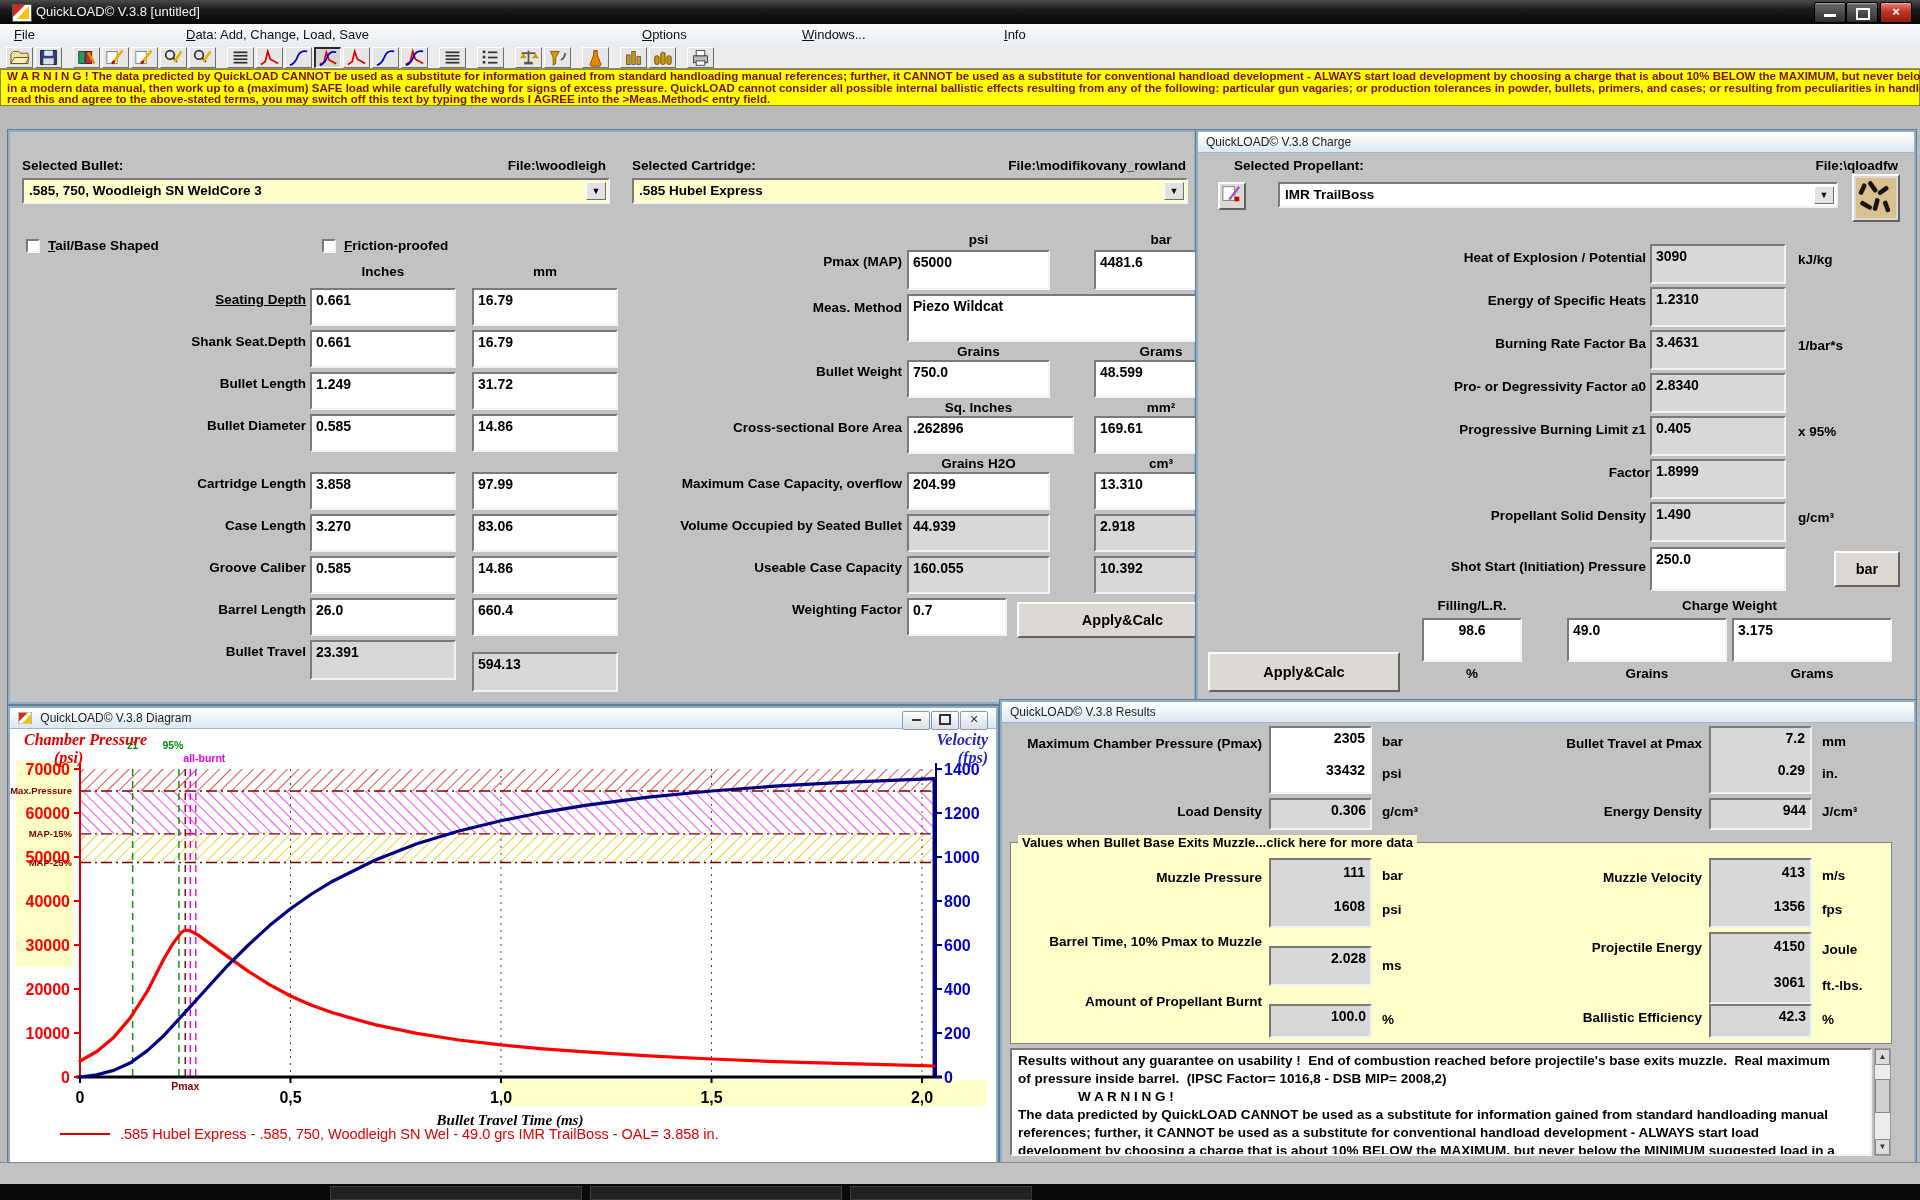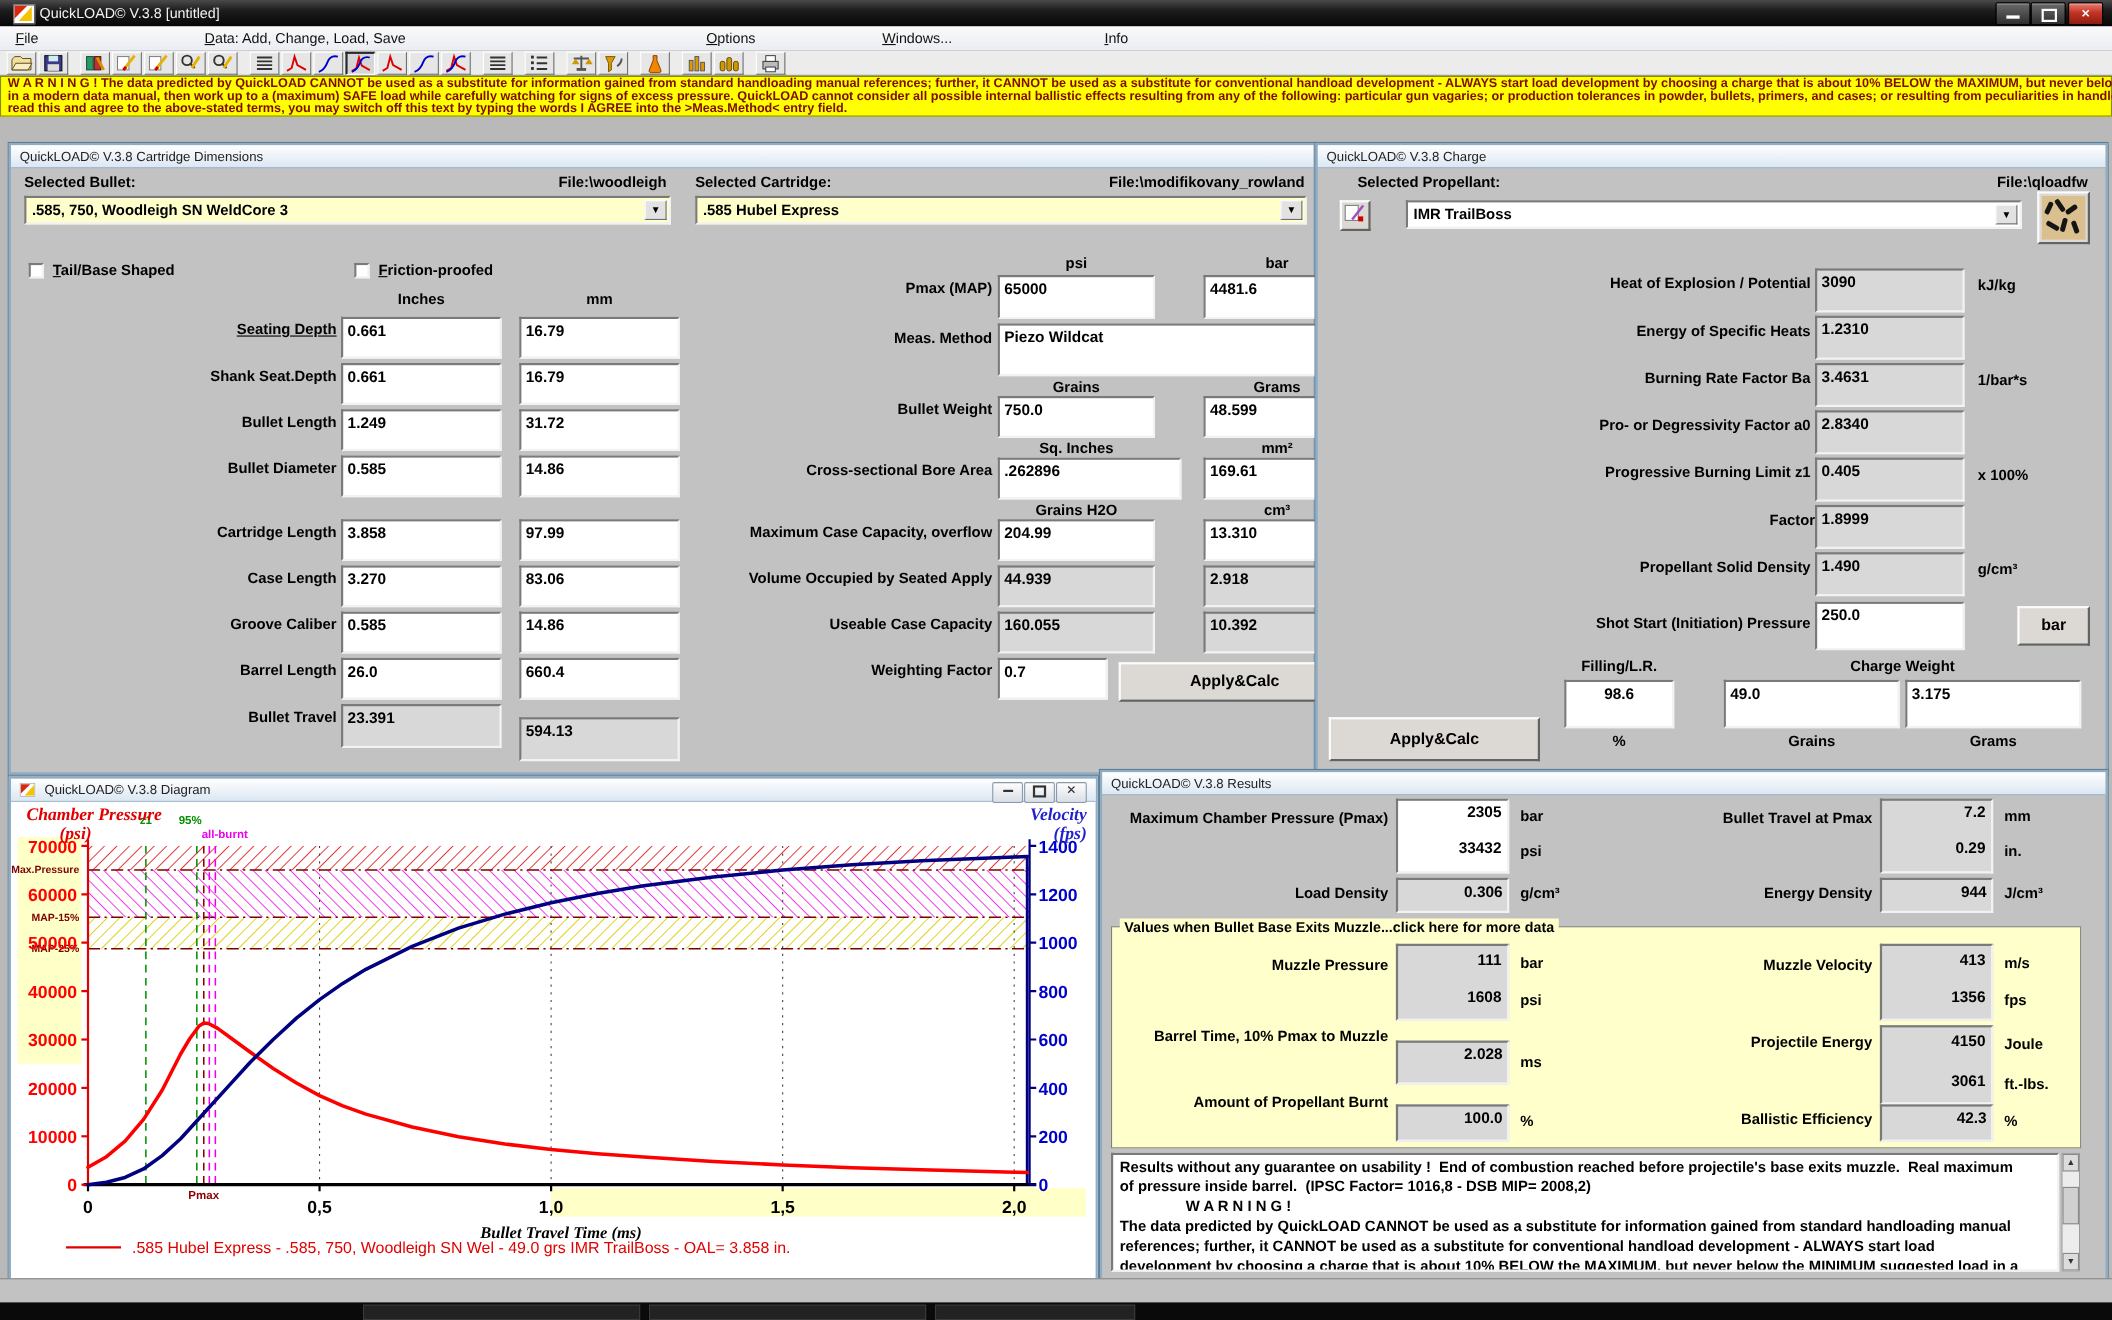--- a/index.html
+++ b/index.html
@@ -287,21 +287,20 @@
       <div class="tbsp"></div>
     </div>
 
   <div class="warnbar">
     <div class="warnline">W A R N I N G !  The data predicted by QuickLOAD CANNOT be used as a substitute for information gained from standard handloading manual references; further, it CANNOT be used as a substitute for conventional handload development - ALWAYS start load development by choosing a charge that is about 10% BELOW the MAXIMUM, but never below the MINIMUM suggested load</div>
     <div class="warnline">in a modern data manual, then work up to a (maximum) SAFE load while carefully watching for signs of excess pressure. QuickLOAD cannot consider all possible internal ballistic effects resulting from any of the following: particular gun vagaries; or production tolerances in powder, bullets, primers, and cases; or resulting from peculiarities in handloading and techniques. If you</div>
     <div class="warnline">read this and agree to the above-stated terms, you may switch off this text by typing the words I AGREE into the &gt;Meas.Method&lt; entry field.</div>
   </div>
 
   <div class="panel" style="left:8px;top:130px;width:1184px;height:570px;">
-    <div class="ptitle">QuickLOAD© V.3.8 Cartridge Dimensions</div>
 
     <span class="lbl" style="left:12px;top:26px;">Selected Bullet:</span>
     <span class="rl" style="right:588px;top:26px;">File:\woodleigh</span>
     <span class="lbl" style="left:622px;top:26px;">Selected Cartridge:</span>
     <span class="rl" style="right:8px;top:26px;">File:\modifikovany_rowland</span>
 
     <div class="combo" style="left:12px;top:46px;width:588px;height:26px;">
       <span>.585, 750, Woodleigh SN WeldCore 3</span>
       <span class="carrow">▼</span>
     </div>
@@ -374,21 +373,21 @@
     <span class="rl" style="right:292px;top:288px;">Cross-sectional Bore Area</span>
     <div class="fld" style="left:897px;top:284px;width:167px;height:38px;"><span>.262896</span></div>
     <div class="fld" style="left:1084px;top:284px;width:134px;height:38px;"><span>169.61</span></div>
 
     <span class="hd" style="left:897px;top:324px;width:143px;">Grains H2O</span>
     <span class="hd" style="left:1084px;top:324px;width:134px;">cm³</span>
     <span class="rl" style="right:292px;top:344px;">Maximum Case Capacity, overflow</span>
     <div class="fld" style="left:897px;top:340px;width:143px;height:38px;"><span>204.99</span></div>
     <div class="fld" style="left:1084px;top:340px;width:134px;height:38px;"><span>13.310</span></div>
 
-    <span class="rl" style="right:292px;top:386px;">Volume Occupied by Seated Apply</span>
+    <span class="rl" style="right:292px;top:386px;">Volume Occupied by Seated Bullet</span>
     <div class="fld ro" style="left:897px;top:382px;width:143px;height:38px;"><span>44.939</span></div>
     <div class="fld ro" style="left:1084px;top:382px;width:134px;height:38px;"><span>2.918</span></div>
 
     <span class="rl" style="right:292px;top:428px;">Useable Case Capacity</span>
     <div class="fld ro" style="left:897px;top:424px;width:143px;height:38px;"><span>160.055</span></div>
     <div class="fld ro" style="left:1084px;top:424px;width:134px;height:38px;"><span>10.392</span></div>
 
     <span class="rl" style="right:292px;top:470px;">Weighting Factor</span>
     <div class="fld" style="left:897px;top:466px;width:100px;height:38px;"><span>0.7</span></div>
     <div class="btn" style="left:1007px;top:470px;width:211px;height:36px;line-height:32px;">Apply&amp;Calc</div>
@@ -433,21 +432,21 @@
 
     <span class="rl" style="right:268px;top:204px;">Burning Rate Factor  Ba</span>
     <div class="fld ro" style="left:452px;top:198px;width:136px;height:40px;"><span>3.4631</span></div>
     <span class="unit" style="left:600px;top:206px;">1/bar*s</span>
 
     <span class="rl" style="right:268px;top:247px;">Pro- or Degressivity Factor  a0</span>
     <div class="fld ro" style="left:452px;top:241px;width:136px;height:40px;"><span>2.8340</span></div>
 
     <span class="rl" style="right:268px;top:290px;">Progressive Burning Limit z1</span>
     <div class="fld ro" style="left:452px;top:284px;width:136px;height:40px;"><span>0.405</span></div>
-    <span class="unit" style="left:600px;top:292px;">x 100%</span>
+    <span class="unit" style="left:600px;top:292px;">x 95%</span>
 
     <span class="rl" style="right:252px;top:333px;padding-left:18px;">Factor  b</span>
     <div class="fld ro" style="left:452px;top:327px;width:136px;height:40px;"><span>1.8999</span></div>
 
     <span class="rl" style="right:268px;top:376px;">Propellant Solid Density</span>
     <div class="fld ro" style="left:452px;top:370px;width:136px;height:40px;"><span>1.490</span></div>
     <span class="unit" style="left:600px;top:378px;">g/cm³</span>
 
     <span class="rl" style="right:268px;top:427px;">Shot Start (Initiation) Pressure</span>
     <div class="fld" style="left:452px;top:415px;width:136px;height:44px;"><span>250.0</span></div>

